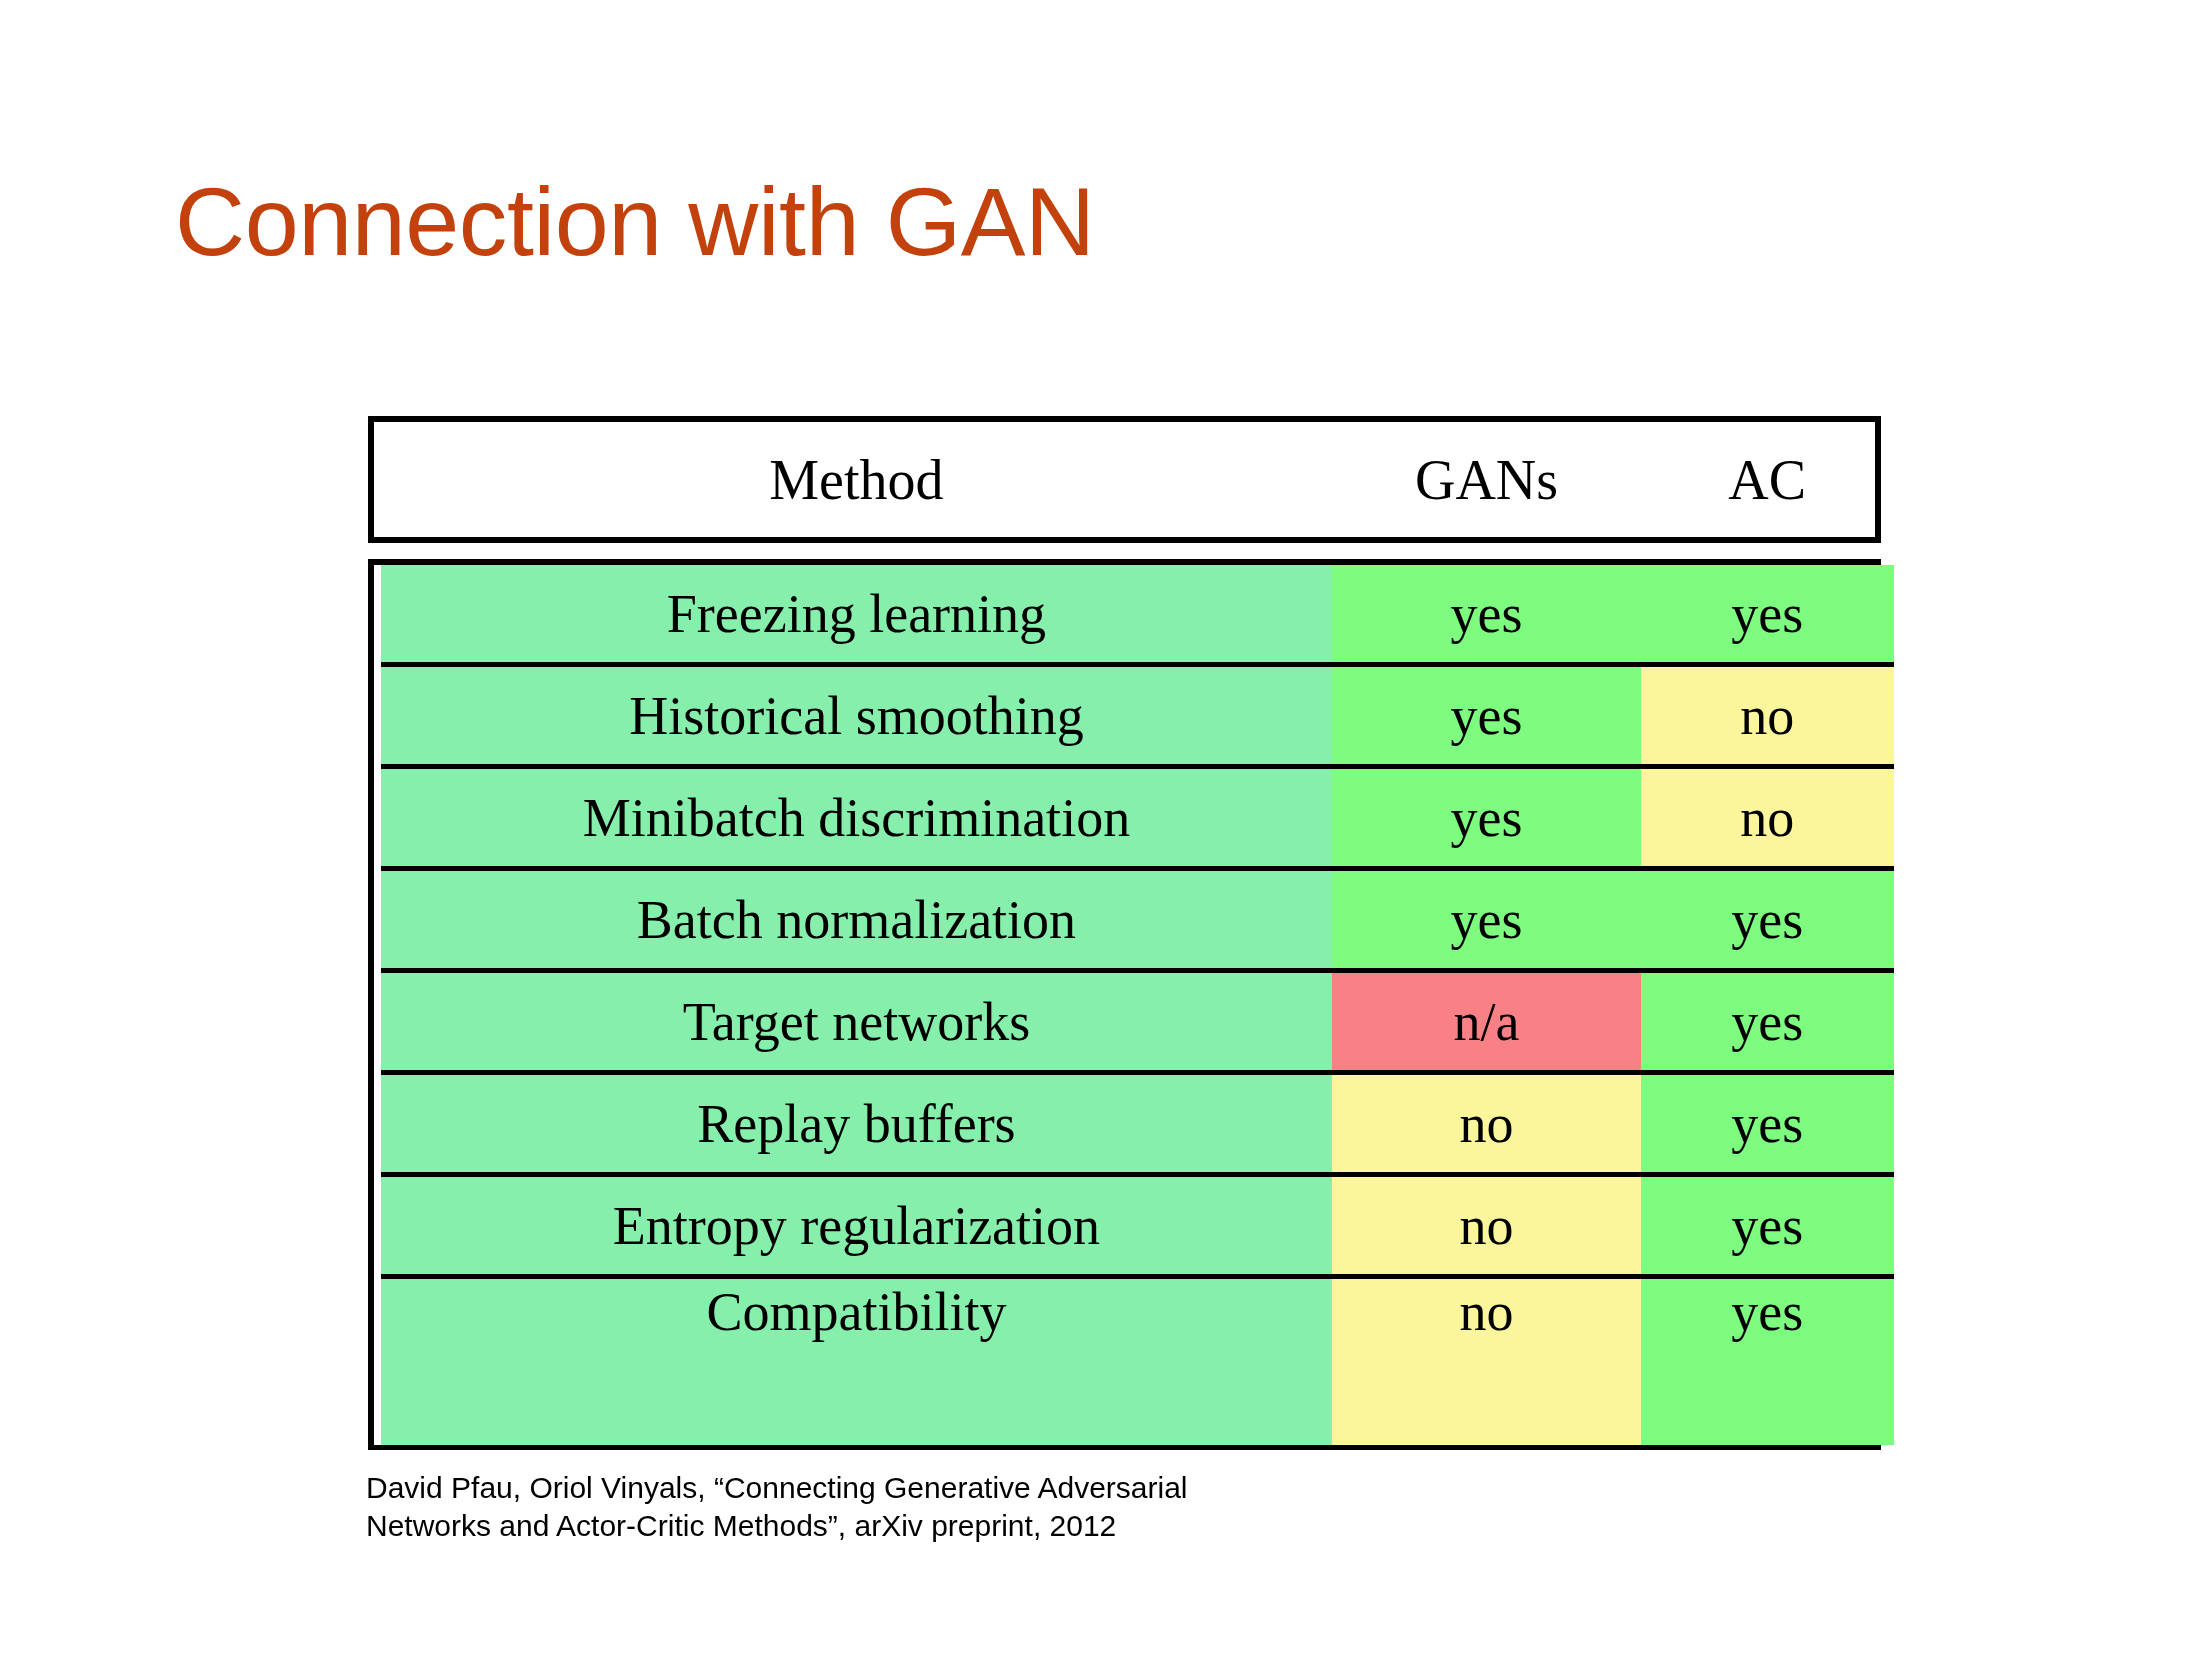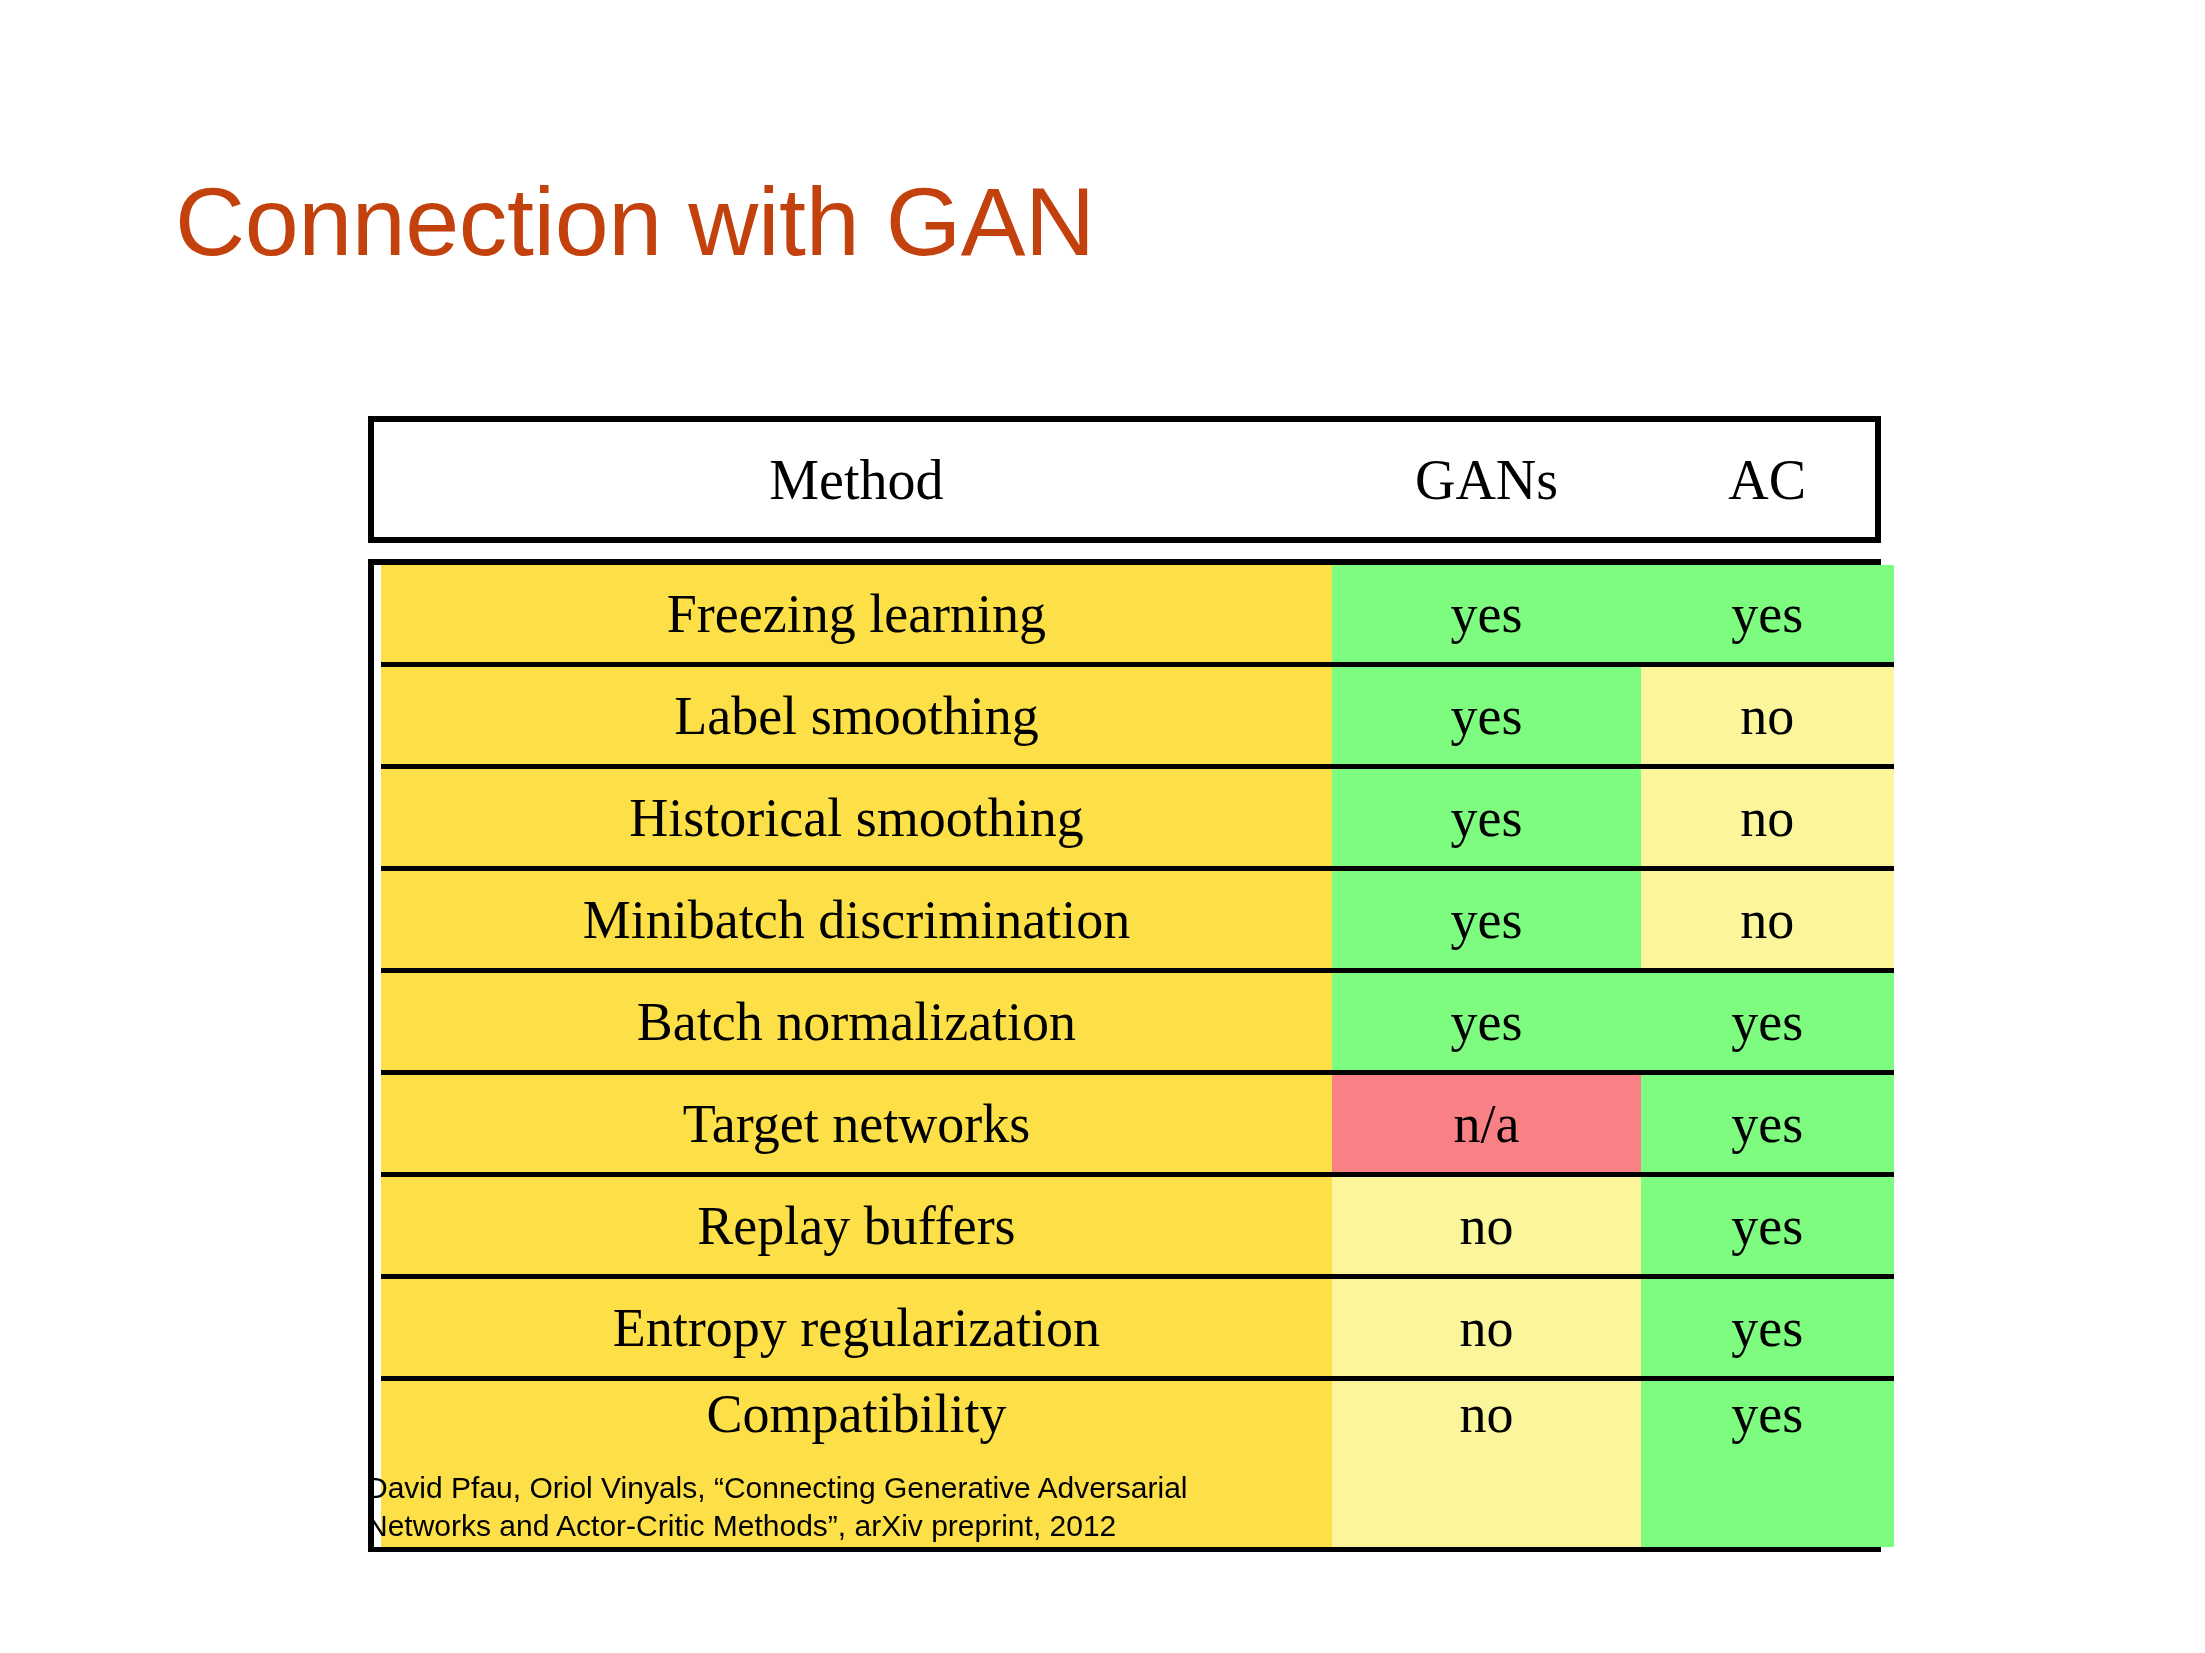--- a/index.html
+++ b/index.html
@@ -102,21 +102,21 @@
   }
   .cell-method {
     background: #ffffff;
     padding-right: 40px;
   }
   .cell-val { }
 
   .bg-green  { background: #7dfc80; }
   .bg-yellow { background: #fbf69b; }
   .bg-red    { background: #f98085; }
-  .bg-white  { background: #fde047; }
+  .bg-white  { background: #86efac; }
 
   
   .body-row.last td { height: 160px; vertical-align: top; padding-top: 5.9px; }
 
   
   #caption {
     position: absolute;
     left: 366px;
     top: 1469px;
     width: 1544px;
@@ -158,25 +158,20 @@
         <col class="col-gans">
         <col class="col-ac">
       </colgroup>
       <tbody id="rows-host">
           <tr class="body-row">
             <td class="cell-method bg-white">Freezing learning</td>
             <td class="cell-val bg-green">yes</td>
             <td class="cell-val bg-green">yes</td>
           </tr>
           <tr class="body-row">
-            <td class="cell-method bg-white">Label smoothing</td>
-            <td class="cell-val bg-green">yes</td>
-            <td class="cell-val bg-yellow">no</td>
-          </tr>
-          <tr class="body-row">
             <td class="cell-method bg-white">Historical smoothing</td>
             <td class="cell-val bg-green">yes</td>
             <td class="cell-val bg-yellow">no</td>
           </tr>
           <tr class="body-row">
             <td class="cell-method bg-white">Minibatch discrimination</td>
             <td class="cell-val bg-green">yes</td>
             <td class="cell-val bg-yellow">no</td>
           </tr>
           <tr class="body-row">

